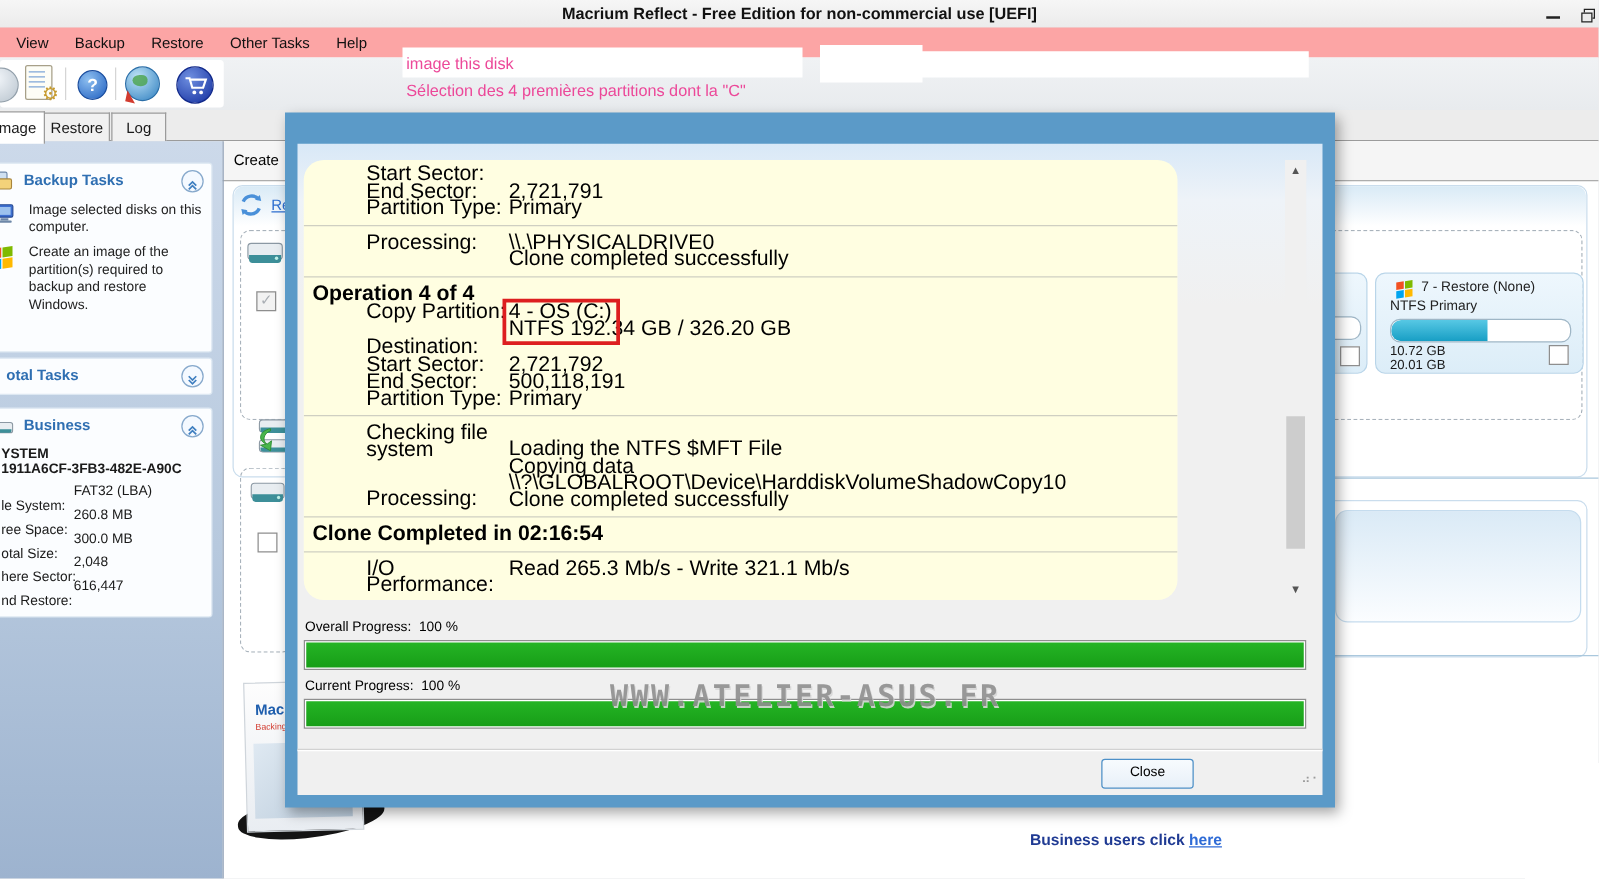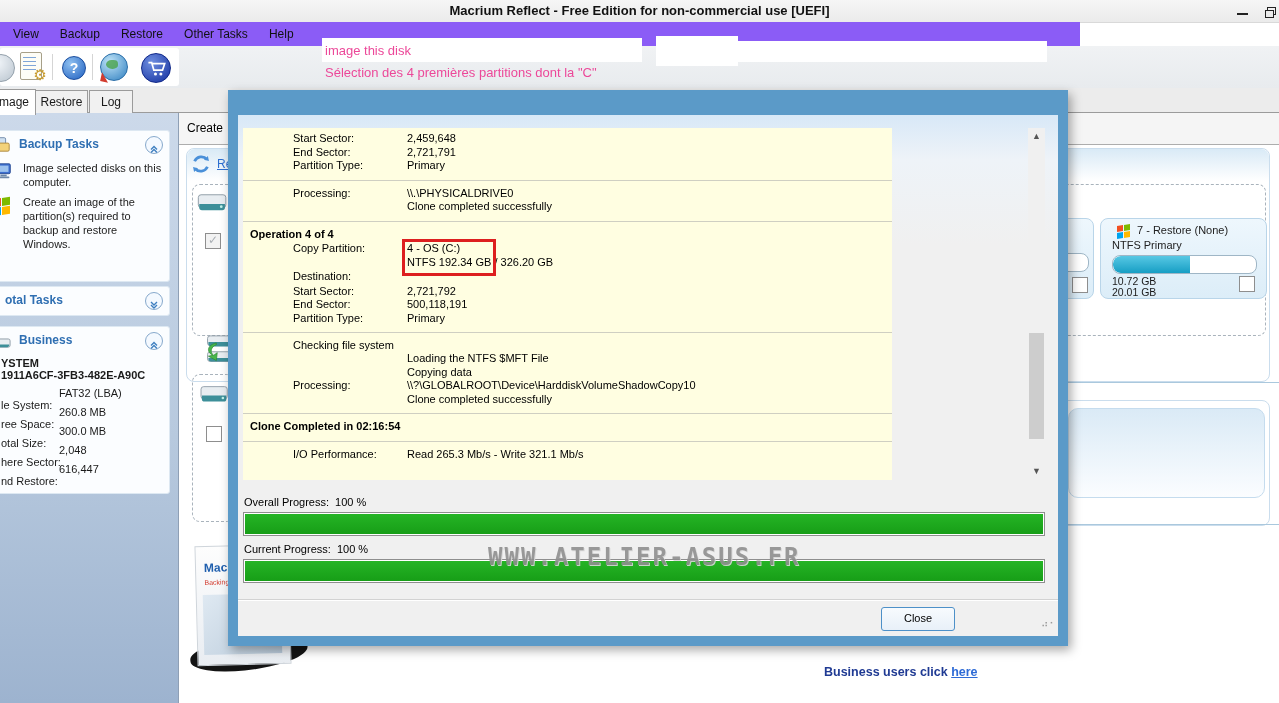--- a/index.html
+++ b/index.html
@@ -8,21 +8,21 @@
   .ab{position:absolute;}
   
   .titlebar{left:0;top:0;width:1279px;height:22px;background:linear-gradient(#f6f6f6,#ebebeb);
             border-bottom:1px solid #d9d9d9;}
   .title-text{width:100%;text-align:center;line-height:22px;font-weight:bold;font-size:13px;color:#111;}
   .winbtn{top:4px;width:22px;height:15px;text-align:center;cursor:default;}
   .min-glyph{display:inline-block;width:11px;height:2px;background:#222;margin-top:9px;}
   .restore-glyph{position:relative;display:inline-block;width:10px;height:9px;margin-top:3px;}
   .restore-glyph:before{content:"";position:absolute;left:2px;top:0;width:7px;height:6px;border:1.5px solid #222;}
   .restore-glyph:after{content:"";position:absolute;left:0;top:3px;width:7px;height:6px;border:1.5px solid #222;background:#ebebeb;}
-  .menubar{left:0;top:22px;width:1080px;height:24px;background:#8b5cf6;}
+  .menubar{left:0;top:22px;width:1279px;height:24px;background:#fca5a5;}
   .menu-item{display:inline-block;padding:5px 9px 0 9px;font-size:12px;color:#111;}
   .toolbar{left:0;top:46px;width:1279px;height:42px;background:linear-gradient(#f0f2f4,#e8ebee);}
   .tool-panel{left:0;top:48px;width:179px;height:38px;background:#fff;border-radius:3px;}
   .tool-sep{top:54px;width:1px;height:26px;background:#d5d5d5;}
   .circle-icon{border-radius:50%;}
   .tabstrip{left:0;top:88px;width:1279px;height:25px;background:#ececec;}
   .tabline{left:0;top:112px;width:1279px;height:1px;background:#9b9b9b;}
   .tab{top:90px;height:22px;line-height:22px;text-align:center;font-size:12px;background:#f1f1f1;
        border:1px solid #9b9b9b;border-bottom:none;}
   .tab.active{top:89px;height:25px;line-height:24px;background:#fff;z-index:3;}
@@ -58,22 +58,22 @@
   .disk2-inner{left:1068px;top:408px;width:195px;height:88px;border:1px solid #c5dcee;border-radius:10px;
                background:linear-gradient(#daeaf6,#fbfdff);}
   .boxart{left:196px;top:545px;width:92px;height:118px;background:linear-gradient(#fdfdfd,#e9edf2);
           border:1px solid #cfd5db;transform:rotate(-1.5deg);}
   .boxart-base{left:190px;top:638px;width:118px;height:32px;background:#141414;border-radius:50% 40% 55% 45%;transform:rotate(-6deg);}
   
   .dialog{left:228px;top:90px;width:840px;height:556px;background:#5b9ac8;z-index:10;
           box-shadow:3px 4px 10px rgba(0,0,0,.35);}
   .dialog-inner{left:10px;top:25px;width:820px;height:521px;
                 background:linear-gradient(180deg,#d8e8f7 0px,#eef3f8 45px,#f0f0f0 130px);}
-  .yellow-area{left:5px;top:13px;width:649px;height:352px;background:#fffee1;overflow:hidden;
-               font-size:11px;line-height:13.5px;color:#000;}
+  .yellow-area{left:5px;top:13px;width:699px;height:352px;background:#fffee1;overflow:hidden;
+               font-size:17px;line-height:13.5px;color:#000;border-radius:16px;}
   .yrow{display:grid;grid-template-columns:114px 1fr;padding-left:50px;}
   .ysep{border-top:1px solid #cfcfc2;margin:7px 0 6px 0;}
   .ytitle{font-weight:bold;padding-left:7px;}
   .scrollbar{left:790px;top:13px;width:17px;height:352px;background:#f0f0f0;}
   .sb-arrow{left:0;width:17px;height:17px;background:#f0f0f0;color:#555;font-size:9px;text-align:center;line-height:17px;}
   .sb-thumb{left:1px;width:15px;background:#cdcdcd;}
   .redbox{position:absolute;border:3px solid #dd1f1f;background:transparent;}
   .prog-label{font-size:11px;color:#000;}
   .prog-bar{height:20px;border:1px solid #8e8e8e;background:#fff;padding:1px;}
   .prog-fill{height:100%;background:linear-gradient(#25b425,#179e17);}
@@ -306,21 +306,20 @@
       </div>
     </div>
   </div>
 
   <div class="ab dialog">
     <div class="ab dialog-inner">
 
       <div class="ab yellow-area">
         <div class="yrow" style="padding-top:4px;">
           <span>Start Sector:</span>
-          <span>2,459,648</span>
         </div>
         <div class="yrow">
           <span>End Sector:</span>
           <span>2,721,791</span>
         </div>
         <div class="yrow">
           <span>Partition Type:</span>
           <span>Primary</span>
         </div>
         <div class="ysep"></div>

